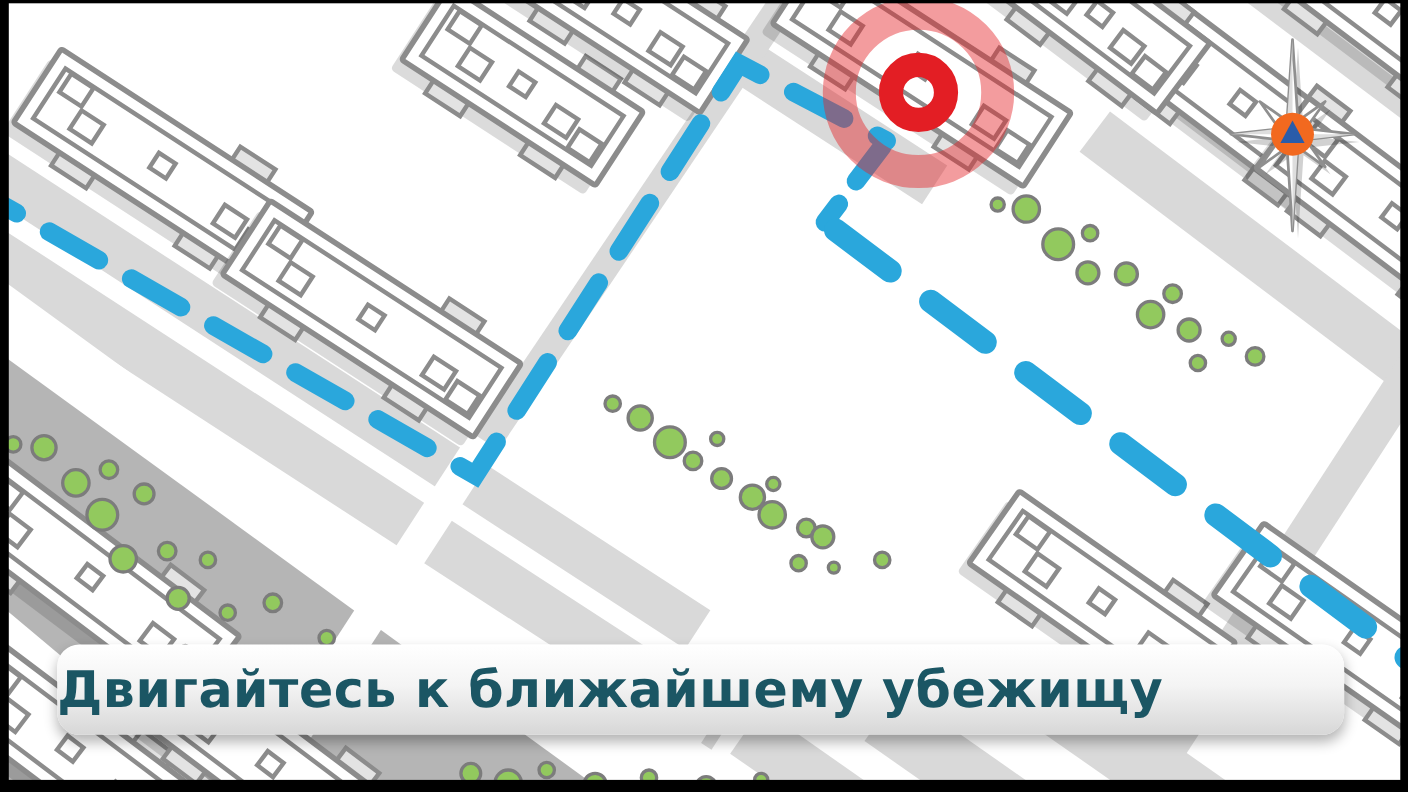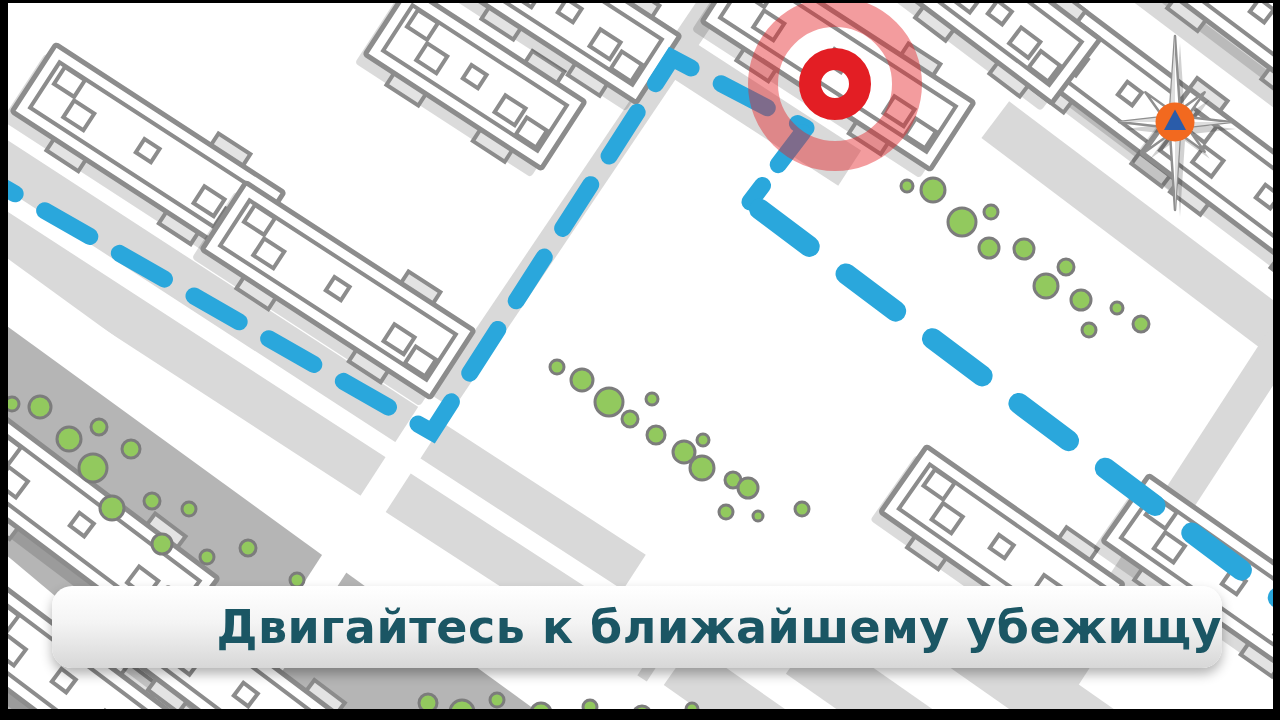--- a/index.html
+++ b/index.html
@@ -22,21 +22,21 @@
   .halo{fill:none;stroke:var(--marker-halo);stroke-width:30;}
   .ring{fill:none;stroke:var(--marker-red);stroke-width:22;}
   .star-shadow{fill:rgba(0,0,0,0.18);}
   .star{fill:#ffffff;stroke:var(--emblem-stroke);stroke-width:2.5;stroke-linejoin:round;}
   .star-shade{fill:#dedede;}
   .emblem-circle{fill:var(--emblem-orange);}
   .emblem-tri{fill:var(--emblem-blue);}
   .caption{position:absolute;left:52px;top:586px;width:1170px;height:82px;border-radius:20px;
            background:linear-gradient(180deg,var(--caption-top) 0%,#f4f4f4 45%,var(--caption-bottom) 100%);
            box-shadow:0 6px 12px rgba(0,0,0,0.30);
-           display:flex;align-items:center;justify-content:flex-end;}
+           display:flex;align-items:center;justify-content:flex-start;}
   .caption span{color:var(--caption-text);font-size:46px;font-weight:bold;letter-spacing:0.5px;white-space:nowrap;}
   .frame{position:absolute;background:var(--frame);}
   .frame-top{left:0;top:0;width:1280px;height:3px;}
   .frame-left{left:0;top:0;width:8px;height:720px;}
   .frame-right{left:1273px;top:0;width:7px;height:720px;}
   .frame-bottom{left:0;top:709px;width:1280px;height:11px;}
 </style>
 </head>
 <body>
 

